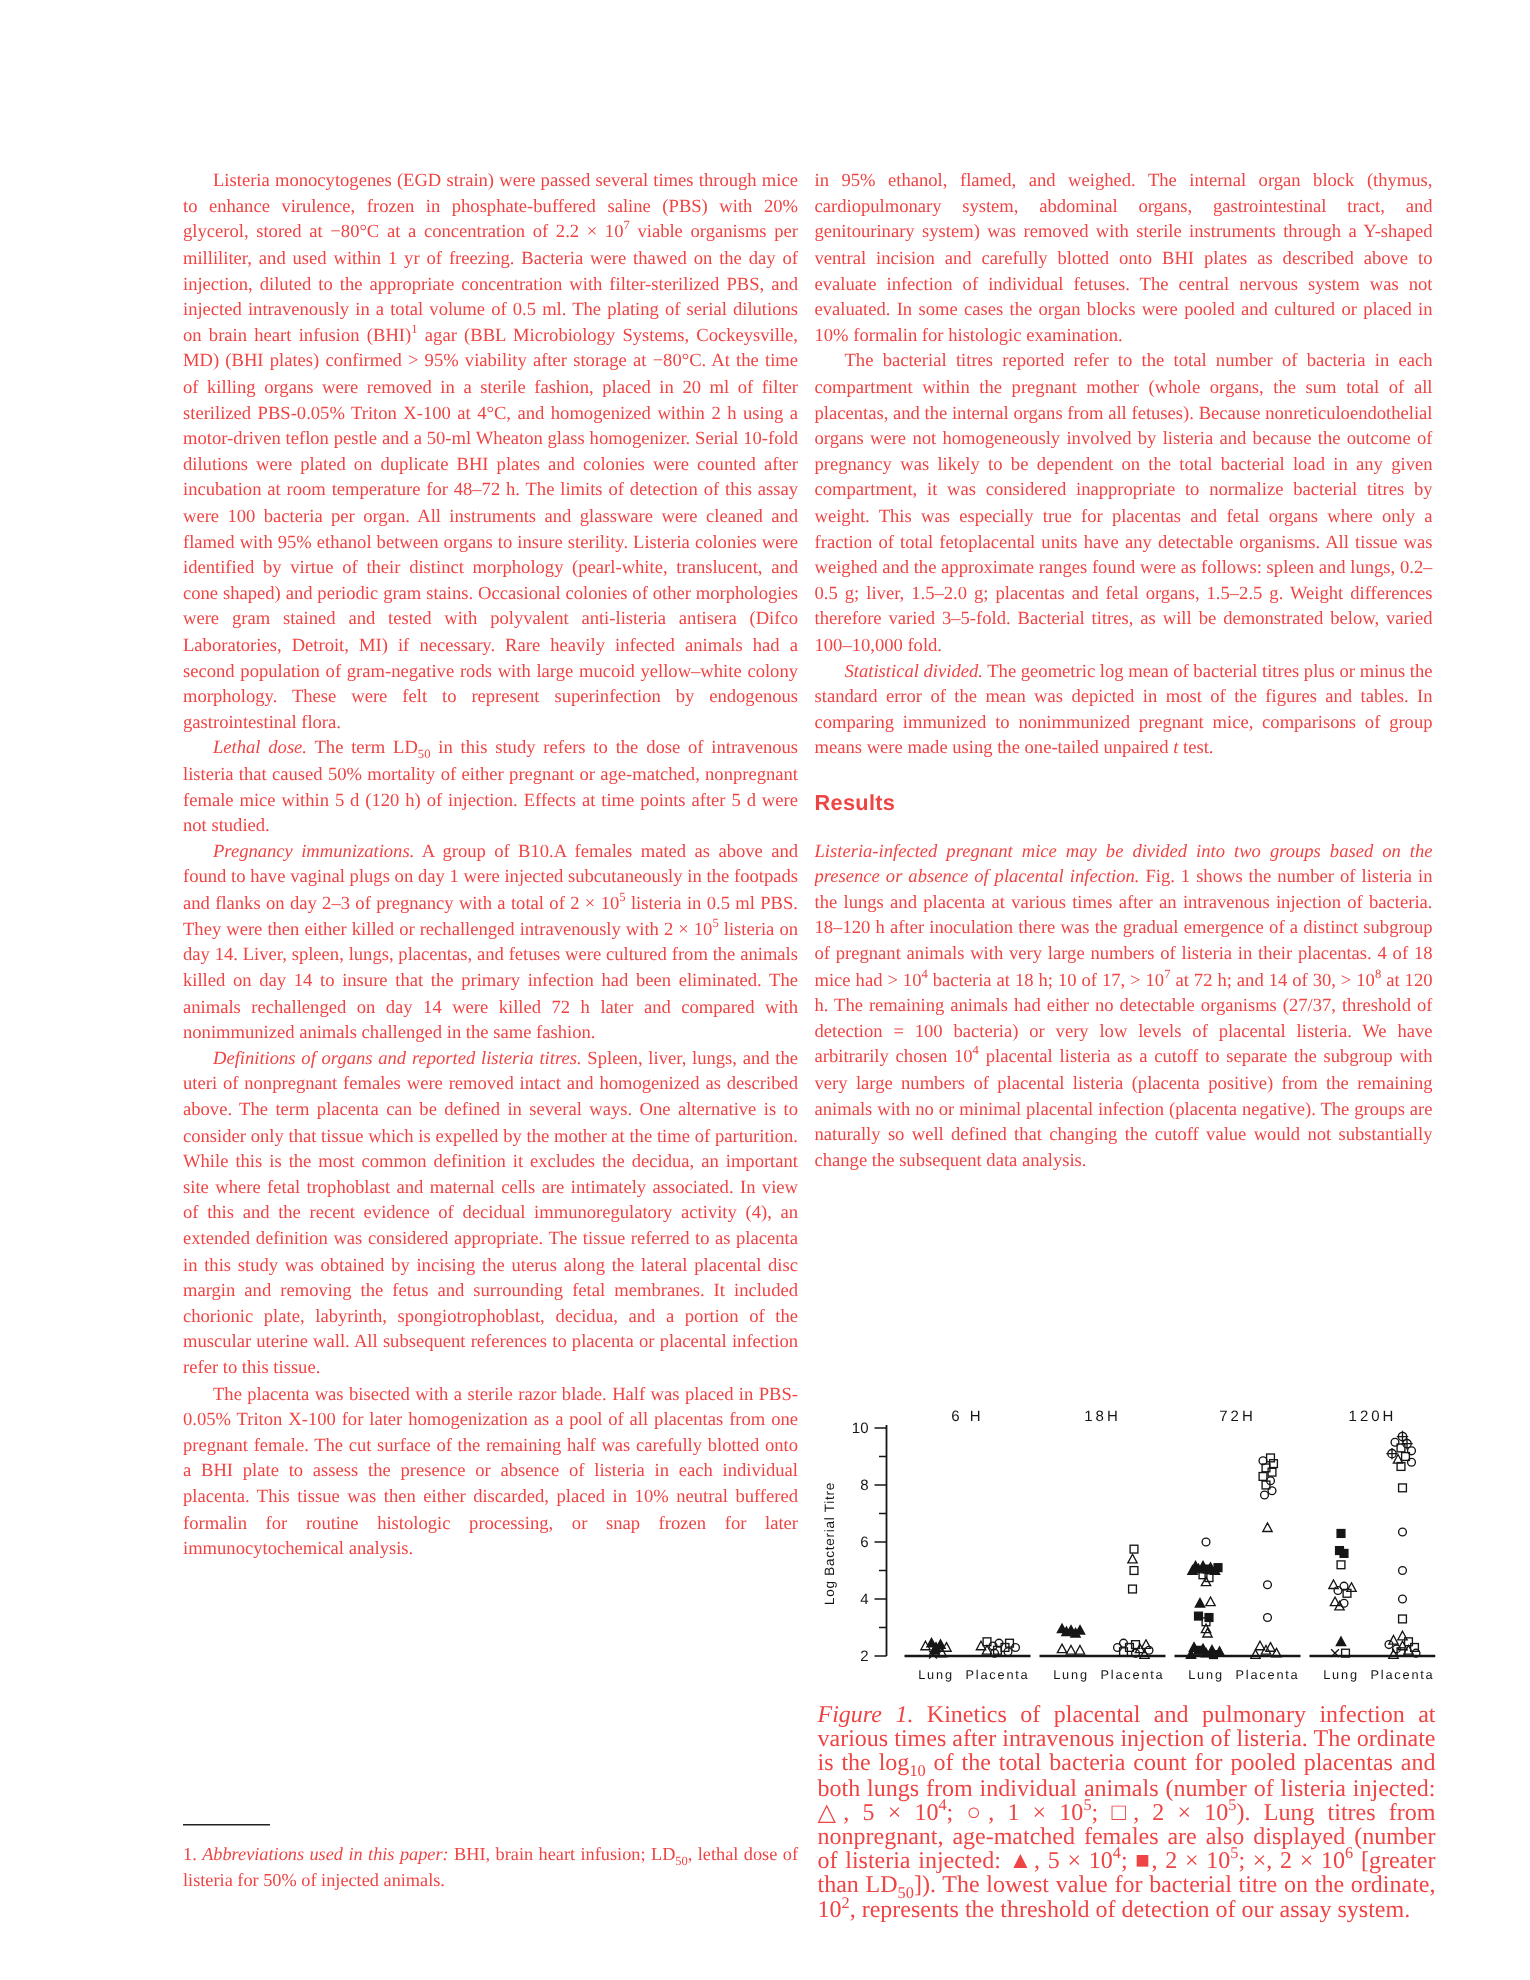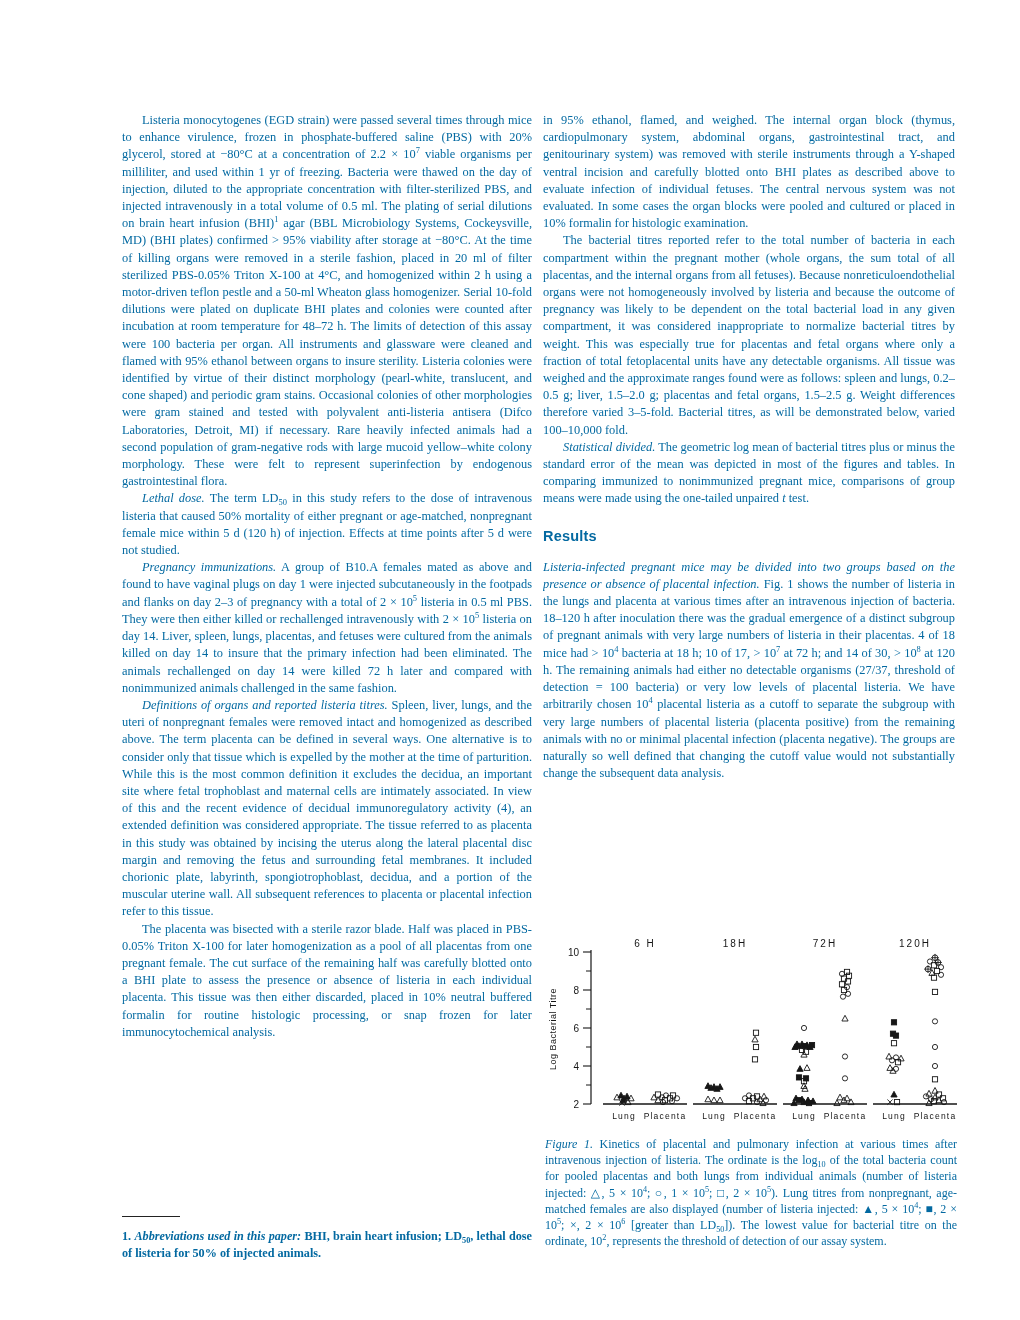--- a/index.html
+++ b/index.html
@@ -1,29 +1,29 @@
 <!DOCTYPE html>
 <html><head>
 <meta charset="utf-8">
 <style>
   html,body{margin:0;padding:0;background:#ffffff;}
-  .page{position:relative;width:1020px;height:1320px;background:#ffffff;color:#0369a1;
+  .page{position:relative;width:1020px;height:1320px;background:#ffffff;color:#ef4444;
         font-family:"Liberation Serif",serif;overflow:hidden;}
   .col{position:absolute;top:112px;overflow:hidden;}
   .col-left{left:122px;width:410px;height:1092px;}
   .col-right{left:543px;width:412px;height:820px;}
   .para{margin:0;text-align:justify;font-size:12.4px;line-height:17.2px;}
   .para.indent{text-indent:20px;}
   .results-heading{font-family:"Liberation Sans",sans-serif;font-weight:bold;
         font-size:14.5px;margin:20px 0 15px 0;letter-spacing:.2px;}
   .figure-block{position:absolute;left:545px;top:936px;width:412px;}
   .chart-wrap{width:412px;height:192px;}
   svg text{font-family:"Liberation Sans",sans-serif;fill:#161616;}
-  .caption{margin:8px 0 0 0;font-size:12px;line-height:16.2px;text-align:justify;}
-  .footnote{position:absolute;left:122px;top:1216px;width:410px;font-weight:bold;}
+  .caption{margin:8px 0 0 0;font-size:16px;line-height:16.2px;text-align:justify;}
+  .footnote{position:absolute;left:122px;top:1216px;width:410px;}
   .fn-rule{width:58px;border-top:1.5px solid #222;margin:0 0 11px 0;}
   .fn-text{margin:0;font-size:12.2px;line-height:16.8px;text-align:justify;}
   .footer{position:absolute;left:545px;top:1280px;width:412px;display:flex;
         justify-content:flex-end;align-items:baseline;gap:16px;font-size:13.2px;}
   .running-title{font-style:italic;}
   .page-number{font-weight:bold;margin-top:48px;}
   sup{font-size:.68em;line-height:0;}
   sub{font-size:.68em;line-height:0;}
 </style>
 </head>

